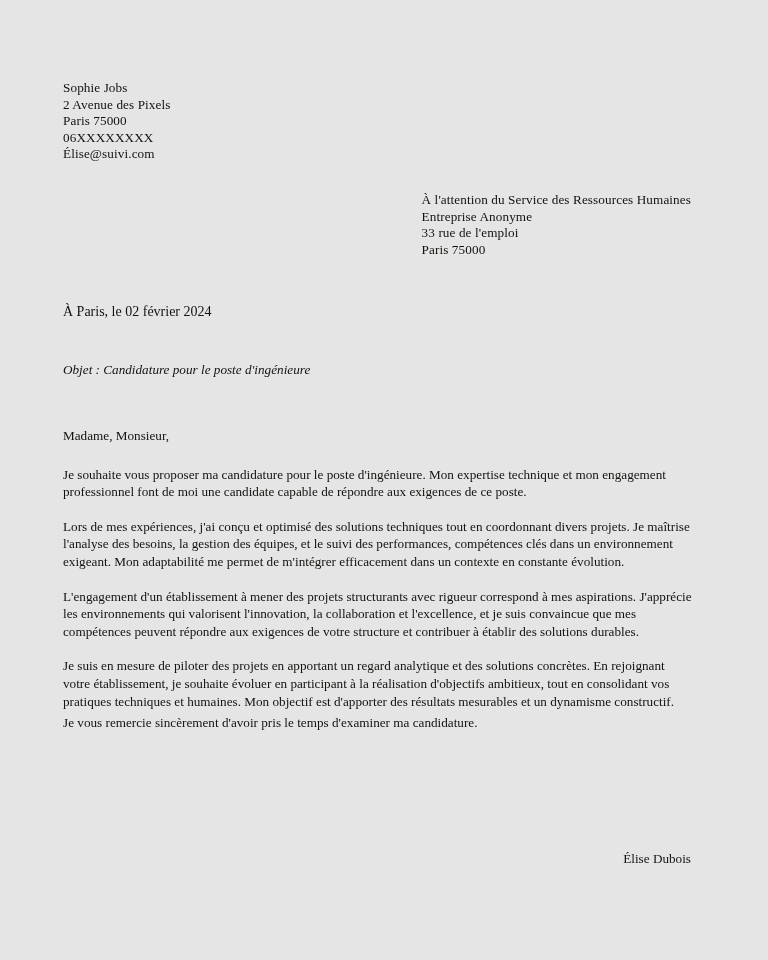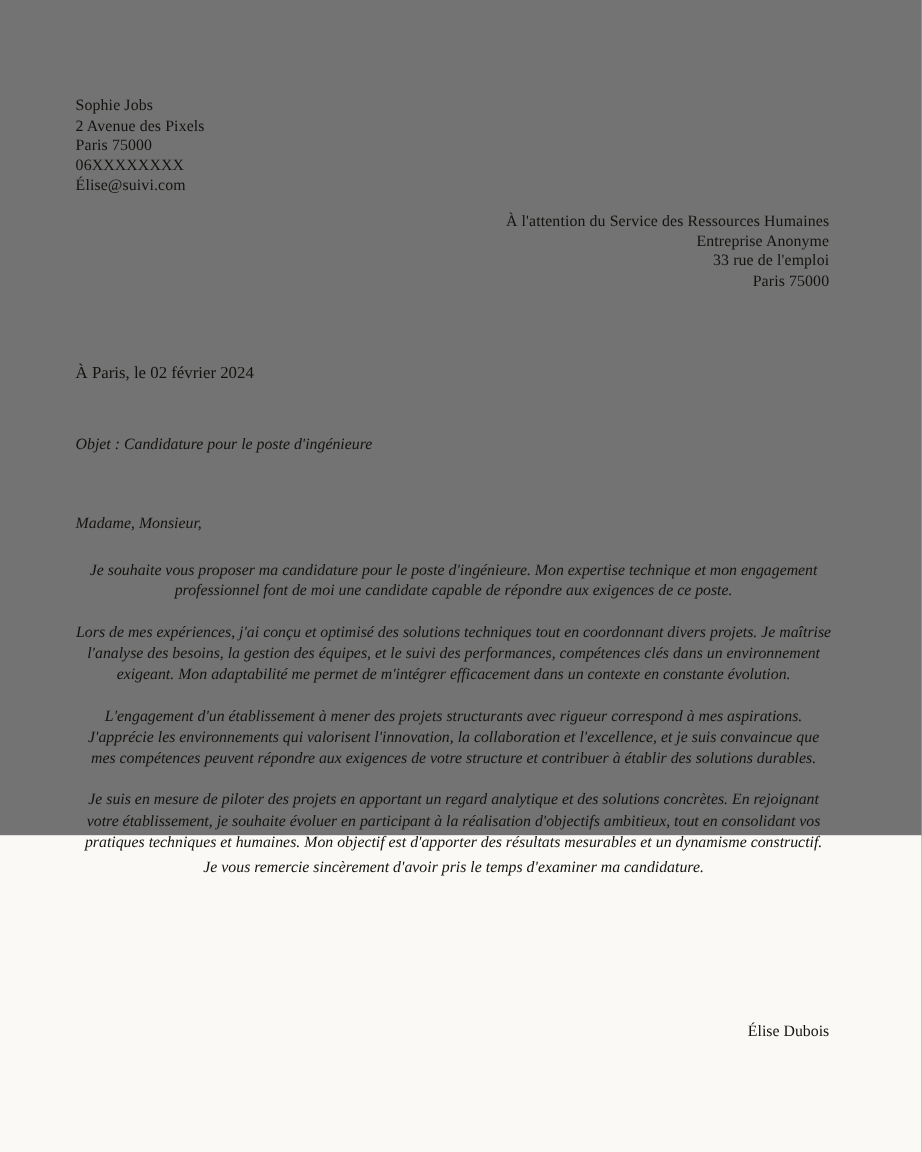--- a/index.html
+++ b/index.html
@@ -11,42 +11,42 @@
     height: 960px;
     background: #faf9f5;
     font-family: "Liberation Serif", "DejaVu Serif", serif;
     color: #14120f;
     overflow: hidden;
   }
 
   .page {
     position: relative;
     width: 768px;
-    height: 696px;
+    height: 960px;
     box-sizing: border-box;
-    background: #737373;
+    background: #e5e5e5;
   }
 
   
   .sender {
     position: absolute;
     left: 63px;
     top: 80px;
     font-size: 13.2px;
     line-height: 16.6px;
     letter-spacing: 0.1px;
   }
   .sender .line { white-space: pre; }
 
   
   .recipient {
     position: absolute;
     right: 77px;
-    top: 176px;
-    text-align: right;
+    top: 192px;
+    text-align: left;
     font-size: 13.2px;
     line-height: 16.6px;
     letter-spacing: 0.1px;
   }
   .recipient .line { white-space: pre; }
 
   
   .date-line {
     position: absolute;
     left: 63px;
@@ -66,29 +66,27 @@
   }
 
   
   .body-block {
     position: absolute;
     left: 63px;
     top: 427px;
     width: 630px;
     font-size: 13.2px;
     line-height: 17.6px;
-    font-style: italic;
   }
   .salutation {
     margin: 0 0 21px 0;
   }
   .para {
     margin: 0 0 17px 0;
     white-space: pre-line;
-    text-align: center;
   }
   .para.gap-before {
     margin-top: 8px;
   }
   .closing {
     margin: 20px 0 0 0;
   }
 
   
   .signature {

